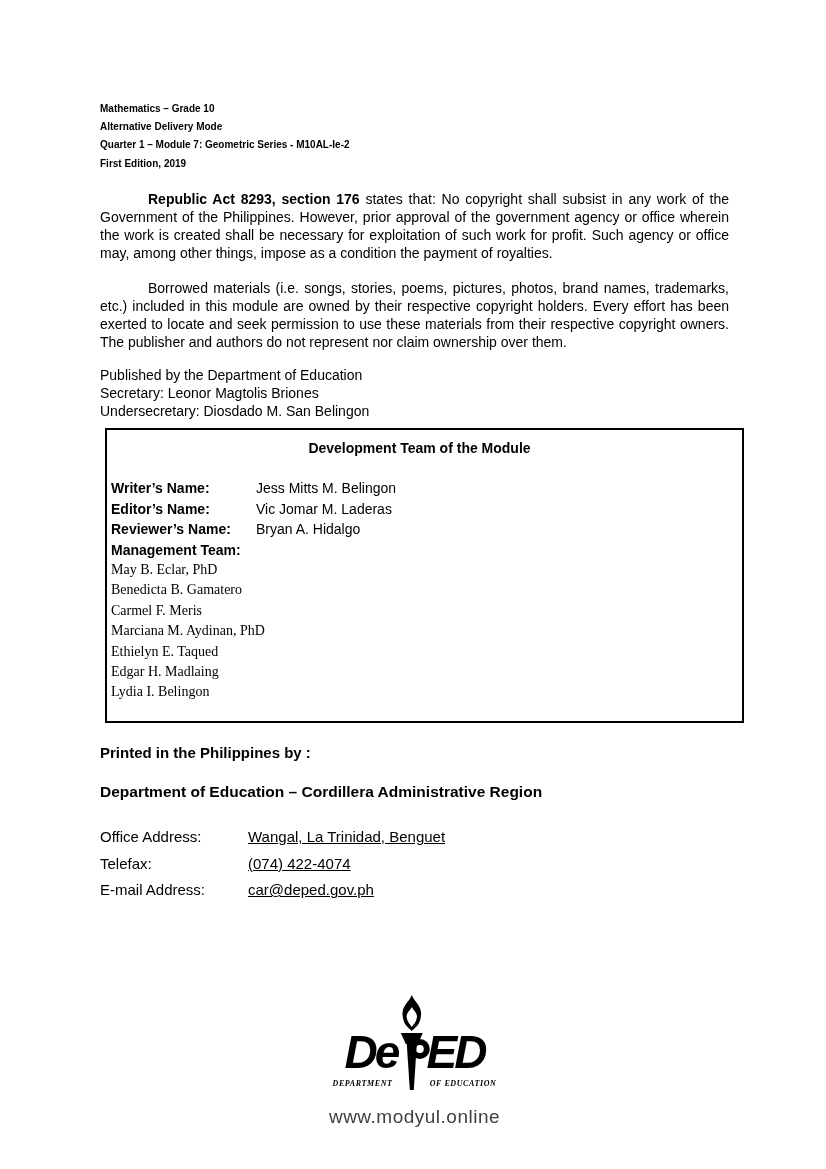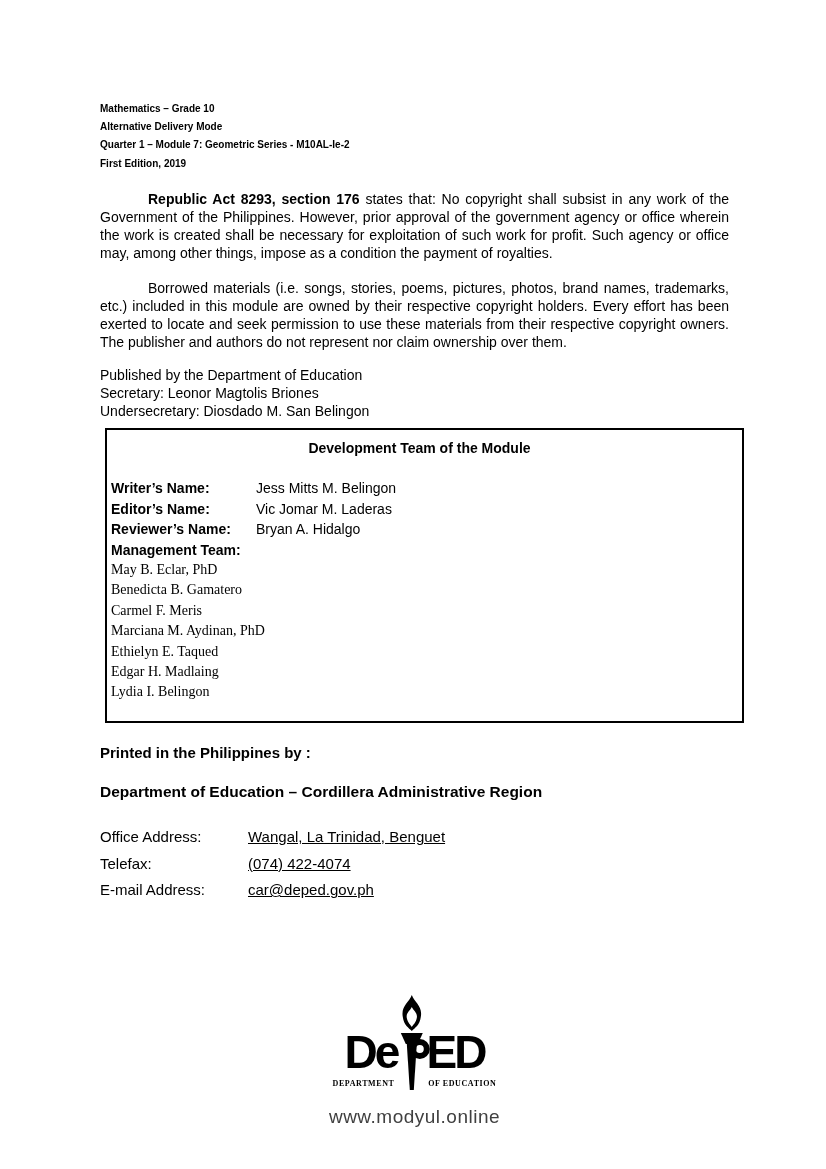--- a/index.html
+++ b/index.html
@@ -70,20 +70,21 @@
   .contact-row { display: flex; line-height: 26.7px; }
   .contact-label { width: 148px; flex: none; }
   .contact-value { text-decoration: underline; }
 
   .logo-wrap { margin-top: 100px; text-align: center; }
   .logo {
     position: relative;
     display: inline-block;
     width: 140px;
     height: 84px;
+    font-style: italic;
   }
   .logo-de, .logo-ed {
     position: absolute;
     bottom: 13px;
     font-size: 46px;
     font-weight: 900;
     letter-spacing: -3px;
     line-height: 1;
   }
   .logo-de { left: 0; }

